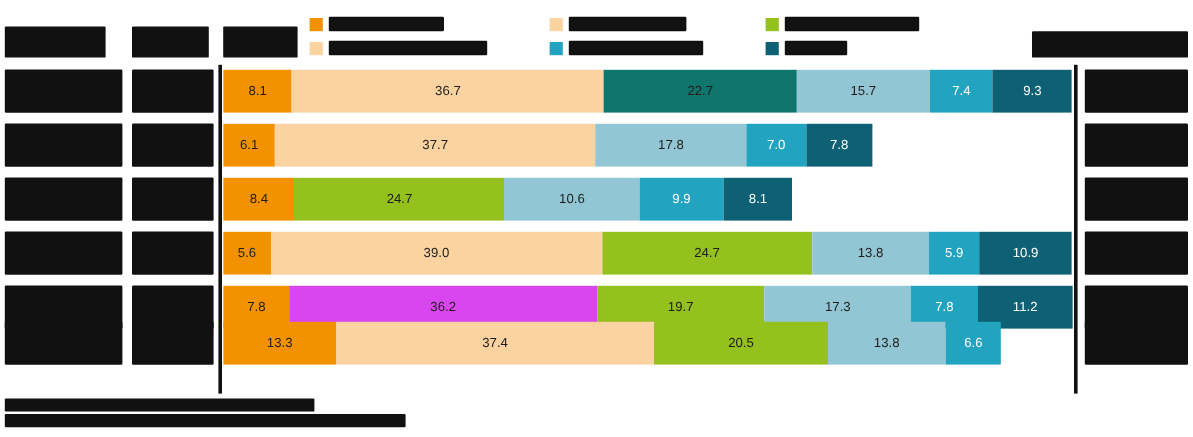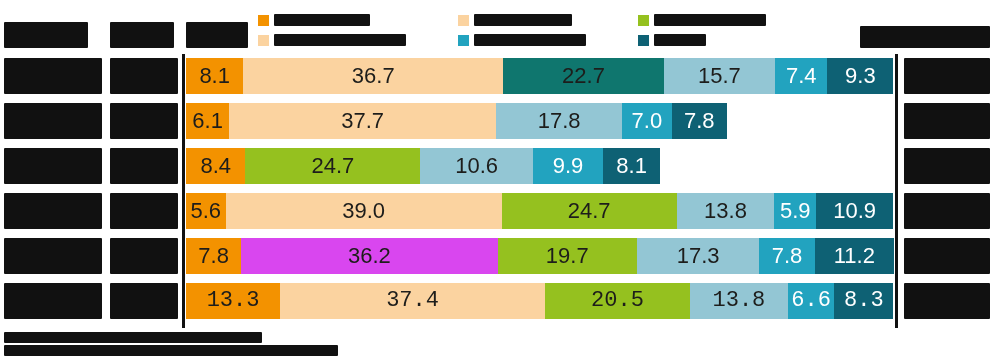--- a/index.html
+++ b/index.html
@@ -88,21 +88,21 @@
     position:absolute;
     left:186px; top:4px;
     width:708px; height:36px;
     display:flex;
     overflow:hidden;
   }
   .seg{
     display:flex;
     align-items:center;
     justify-content:center;
-    font-size:22px;
+    font-size:11px;
     line-height:1;
     white-space:nowrap;
     overflow:hidden;
     box-sizing:border-box;
   }
   .seg.dark-text{color:#1d1d1b;}
   .seg.light-text{color:#ffffff;}
 
   
   #footnote{
@@ -234,30 +234,29 @@
       <div class="seg dark-text" style="background:#F39200;width:7.8%">7.8</div>
       <div class="seg dark-text" style="background:#d946ef;width:36.2%">36.2</div>
       <div class="seg dark-text" style="background:#95C11F;width:19.7%">19.7</div>
       <div class="seg dark-text" style="background:#93C6D4;width:17.3%">17.3</div>
       <div class="seg light-text" style="background:#22A3BF;width:7.8%">7.8</div>
       <div class="seg light-text" style="background:#0E6174;width:11.2%">11.2</div>
     </div>
     <span class="row-cell-right"></span>
   </div>
 
-  <div class="row" style="top:257px;font-family:Liberation Mono, monospace;">
+  <div class="row" style="top:242px;">
     <span class="row-cell-left"></span>
     <span class="row-cell-left2"></span>
     <div class="bar">
       <div class="seg dark-text" style="background:#F39200;width:13.3%">13.3</div>
       <div class="seg dark-text" style="background:#FBD3A0;width:37.4%">37.4</div>
       <div class="seg dark-text" style="background:#95C11F;width:20.5%">20.5</div>
       <div class="seg dark-text" style="background:#93C6D4;width:13.8%">13.8</div>
       <div class="seg light-text" style="background:#22A3BF;width:6.6%">6.6</div>
-      <div class="seg light-text" style="background:#0E6174;width:8.3%">8.3</div>
     </div>
     <span class="row-cell-right"></span>
   </div>
 
 </div>
 
 <div id="footnote">
   <span class="fn-line l1"></span>
   <span class="fn-line l2"></span>
 </div>

